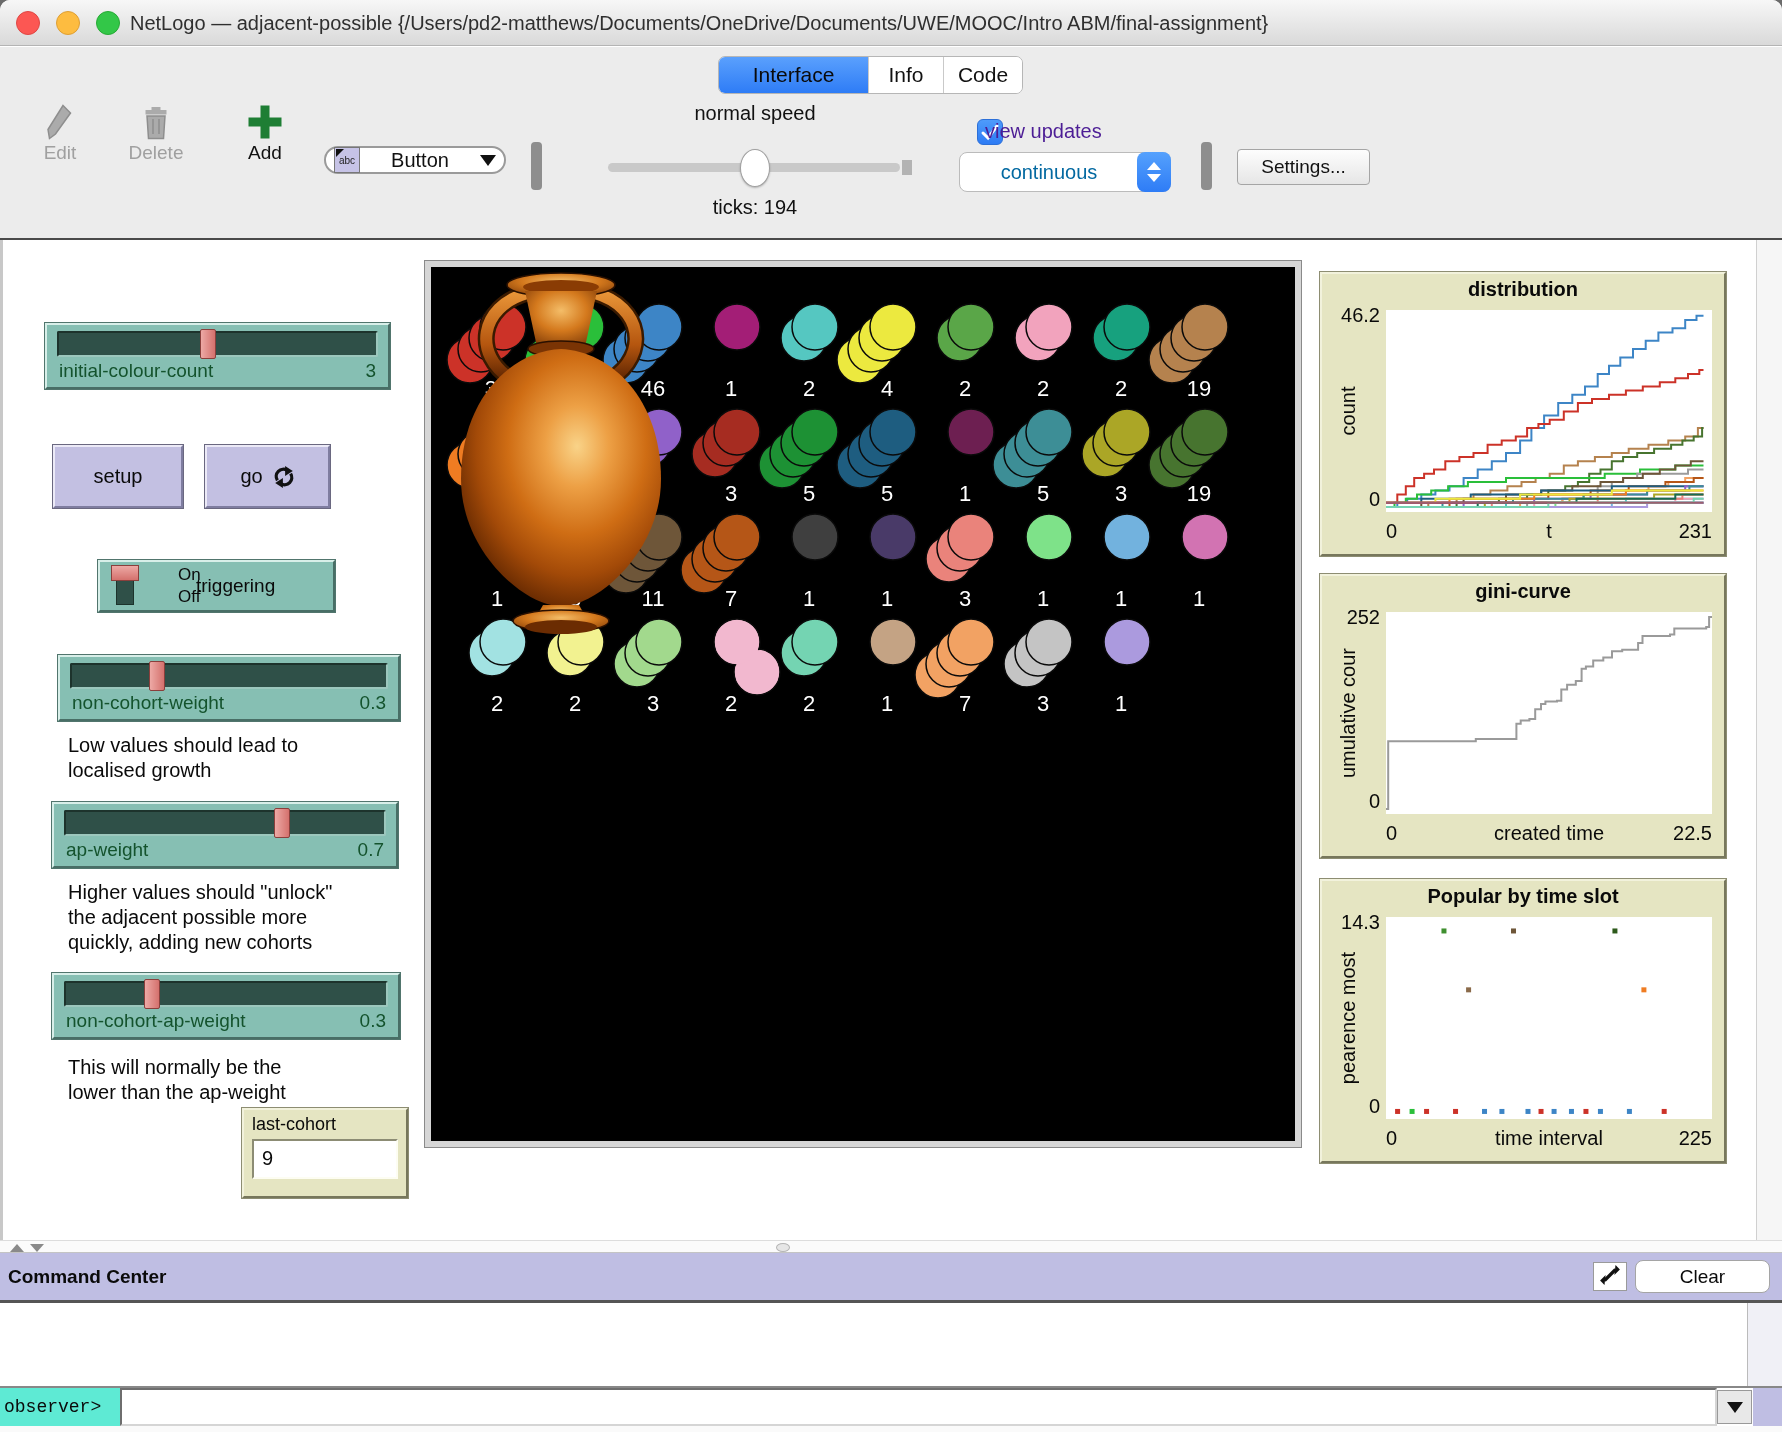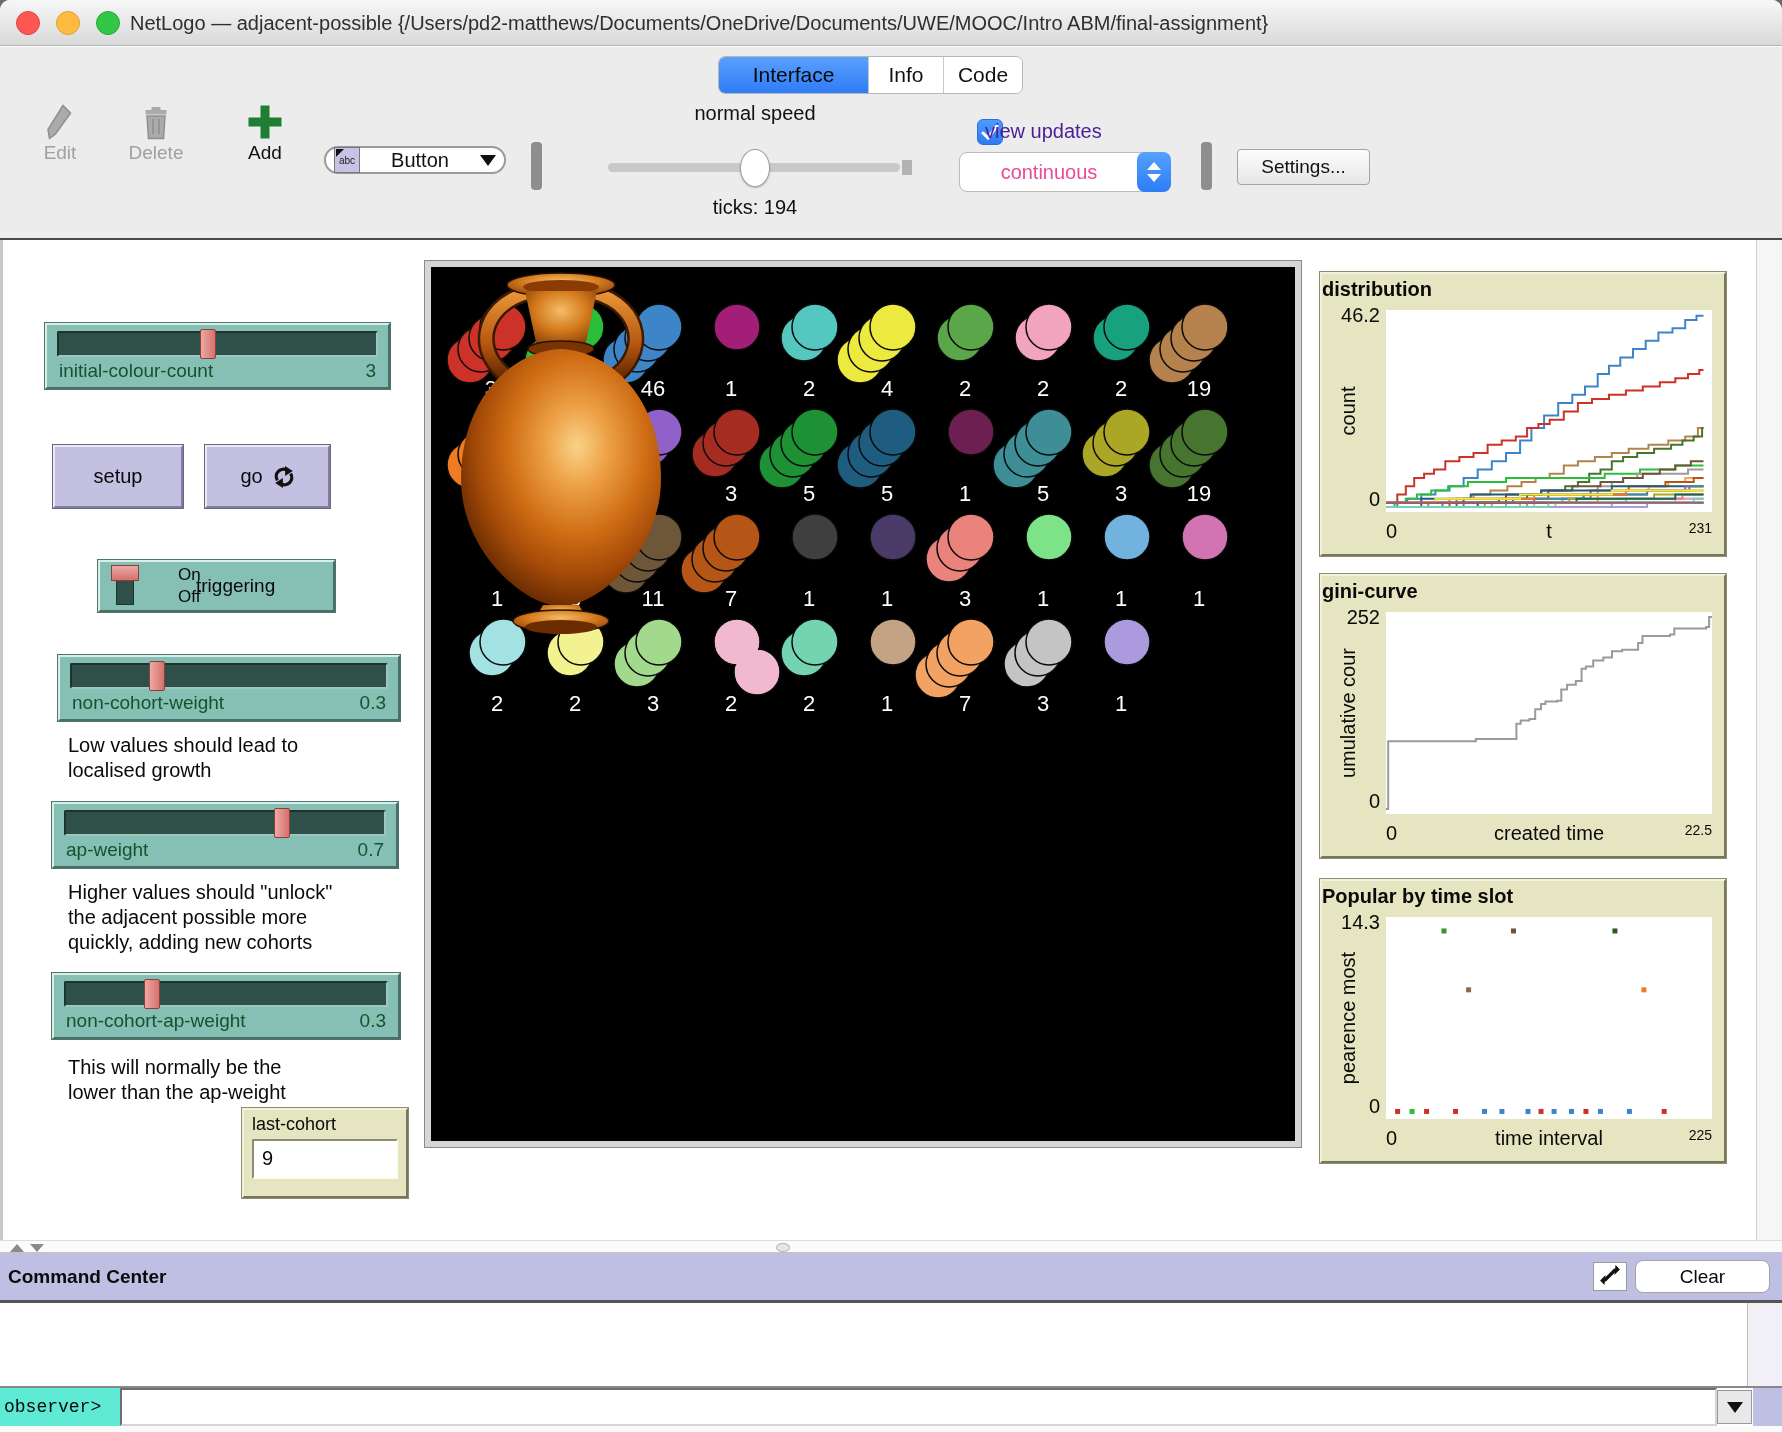--- a/index.html
+++ b/index.html
@@ -41,21 +41,21 @@
   .speed-track{position:absolute;left:608px;top:116px;width:292px;height:9px;background:#c9c9c9;border-radius:5px;}
   .speed-nub{position:absolute;left:902px;top:113px;width:10px;height:15px;background:#b3b3b3;}
   .speed-thumb{position:absolute;left:740px;top:102px;width:30px;height:38px;background:#fff;
     border:1px solid #9f9f9f;border-radius:50%;box-shadow:0 1px 2px rgba(0,0,0,.25);}
   .ticks-label{position:absolute;left:630px;top:149px;width:250px;text-align:center;font-size:20px;color:#111;}
   .checkbox{position:absolute;left:977px;top:72px;width:26px;height:26px;border-radius:6px;
     background:linear-gradient(#4e9bfb,#2d7bf4);border:1px solid #2c6fd8;}
   .cb-label{position:absolute;left:985px;top:73px;font-size:20px;color:#4c1d95;}
   .update-dd{position:absolute;left:959px;top:105px;width:212px;height:40px;background:#fff;
     border:1px solid #bbb;border-radius:8px;display:flex;align-items:center;}
-  .update-dd .utext{flex:1;text-align:center;font-size:20px;color:#ec4899;}
+  .update-dd .utext{flex:1;text-align:center;font-size:20px;color:#0369a1;}
   .stepper{width:34px;height:40px;margin:-1px;border-radius:8px;background:linear-gradient(#55a1fd,#2e7cf6);
     display:flex;flex-direction:column;align-items:center;justify-content:center;gap:4px;}
   .chev-up{width:0;height:0;border-left:7px solid transparent;border-right:7px solid transparent;border-bottom:8px solid #fff;}
   .chev-dn{width:0;height:0;border-left:7px solid transparent;border-right:7px solid transparent;border-top:8px solid #fff;}
   .settings-btn{position:absolute;left:1237px;top:102px;width:133px;height:36px;text-align:center;line-height:34px;
     background:linear-gradient(#fdfdfd,#e6e6e6);border:1px solid #a5a5a5;border-radius:4px;font-size:19px;color:#111;}
   .chrome-border{position:absolute;left:0;top:238px;width:1782px;height:2px;background:#4a4a4a;}
   
   .canvas{position:absolute;left:0;top:240px;width:1782px;height:1000px;background:#fff;}
   .canvas-left-edge{position:absolute;left:0;top:240px;width:3px;height:1000px;background:#c8c8c8;}
@@ -88,29 +88,29 @@
     height:40px;font-size:20px;color:#0a0a0a;padding:6px 8px;}
   
   .world-frame{position:absolute;left:424px;top:260px;width:878px;height:888px;background:#d6d6d6;
     border:1px solid #8a8a8a;padding:6px;}
   .world{position:relative;width:100%;height:100%;background:#000;}
   .world svg{position:absolute;left:0;top:0;}
   .amphora{position:absolute;left:305px;top:505px;}
   
   .plot-panel{position:absolute;left:1320px;width:406px;height:284px;background:#e5e5c2;
     border:2px solid;border-color:#f2f2dc #77775c #77775c #f2f2dc;box-shadow:0 0 0 1px #8d8d72;}
-  .plot-title{position:absolute;top:4px;left:0;right:0;font-weight:bold;font-size:20px;color:#0a0a0a;}
+  .plot-title{position:absolute;top:4px;left:0;right:0;text-align:center;font-weight:bold;font-size:20px;color:#0a0a0a;}
   .plot-area{position:absolute;left:64px;top:36px;width:326px;height:202px;background:#fff;}
   .ymax{position:absolute;left:2px;top:30px;width:56px;text-align:right;font-size:20px;color:#0a0a0a;}
   .ymin{position:absolute;left:2px;top:214px;width:56px;text-align:right;font-size:20px;color:#0a0a0a;}
   .ylab{position:absolute;left:26px;top:137px;transform:translate(-50%,-50%) rotate(-90deg);
     font-size:20px;white-space:nowrap;color:#0a0a0a;}
   .x0{position:absolute;left:64px;top:246px;font-size:20px;color:#0a0a0a;}
   .xlab{position:absolute;left:64px;top:246px;width:326px;text-align:center;font-size:20px;color:#0a0a0a;}
-  .xmax{position:absolute;left:64px;top:246px;width:326px;text-align:right;font-size:14px;color:#0a0a0a;}
+  .xmax{position:absolute;left:64px;top:246px;width:326px;text-align:right;font-size:20px;color:#0a0a0a;}
   
   .splitter{position:absolute;left:0;top:1240px;width:1782px;height:13px;background:#fbfbfb;
     border-top:1px solid #ddd;border-bottom:1px solid #c4c4c4;}
   .spl-tri-up{position:absolute;left:10px;top:3px;width:0;height:0;border-left:7px solid transparent;
     border-right:7px solid transparent;border-bottom:8px solid #8a8a8a;}
   .spl-tri-dn{position:absolute;left:30px;top:3px;width:0;height:0;border-left:7px solid transparent;
     border-right:7px solid transparent;border-top:8px solid #8a8a8a;}
   .spl-grip{position:absolute;left:776px;top:2px;width:14px;height:9px;border-radius:50%;
     background:#e6e6e6;border:1px solid #b5b5b5;}
   .cc-header{position:absolute;left:0;top:1253px;width:1782px;height:47px;background:#bfbee3;}

